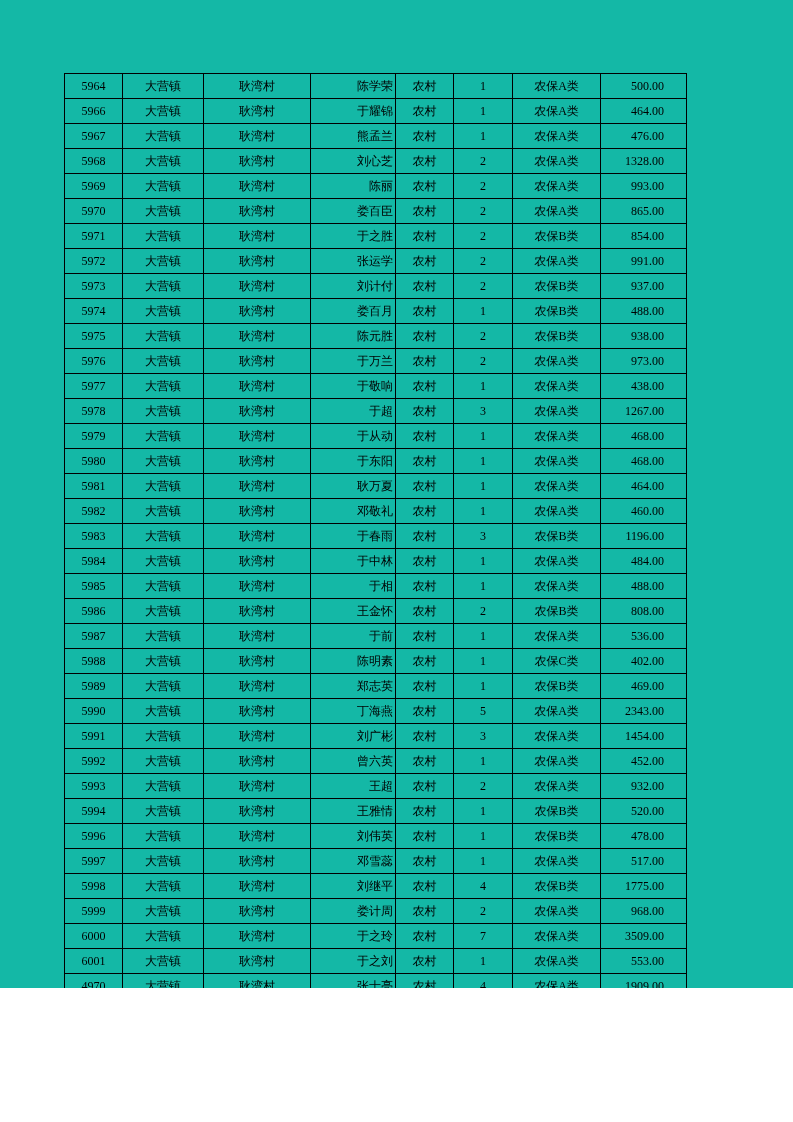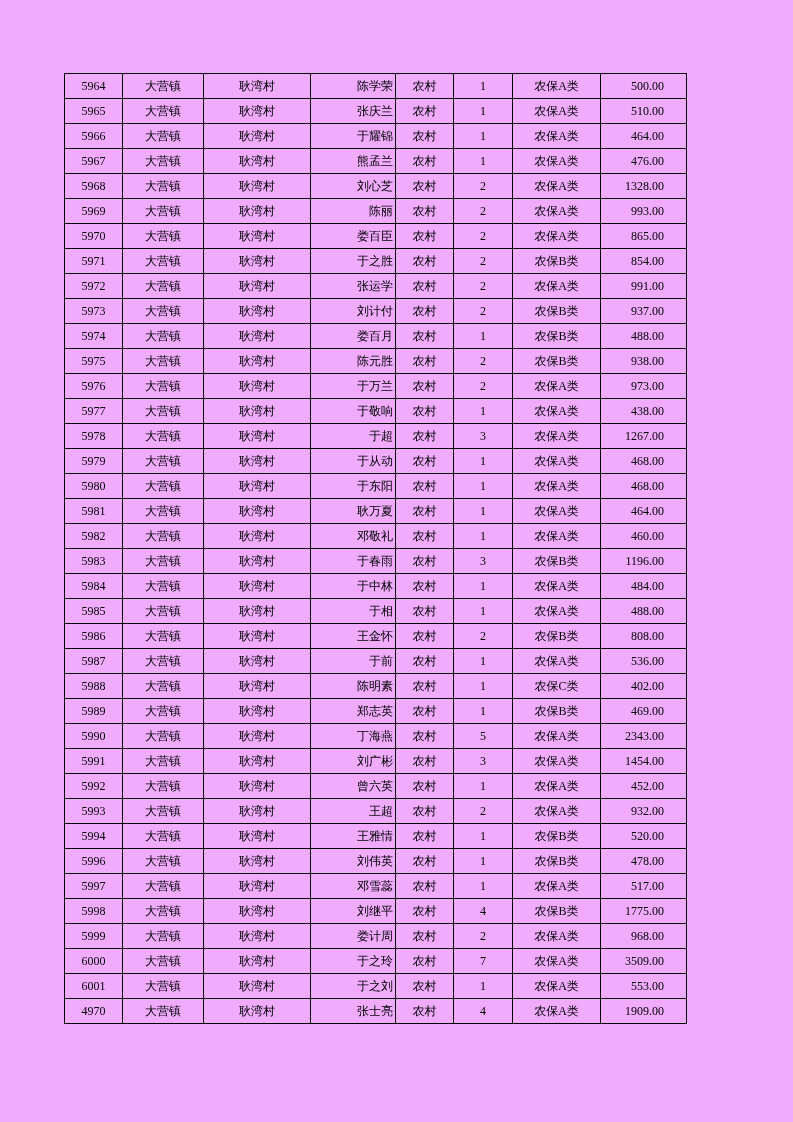--- a/index.html
+++ b/index.html
@@ -5,22 +5,22 @@
   * { margin: 0; padding: 0; box-sizing: border-box; }
   html, body {
     width: 793px;
     height: 1122px;
     background: #ffffff;
     font-family: "Liberation Serif", "DejaVu Serif", serif;
   }
   .page {
     position: relative;
     width: 793px;
-    height: 1122px;
-    background: #f0abfc;
+    height: 988px;
+    background: #14b8a6;
     overflow: hidden;
   }
   table.data-table {
     position: absolute;
     top: 73px;
     left: 64px;
     width: 622px;
     border-collapse: collapse;
     table-layout: fixed;
   }
@@ -54,30 +54,20 @@
           <td class="col-id">5964</td>
           <td class="col-town">大营镇</td>
           <td class="col-village">耿湾村</td>
           <td class="col-name">陈学荣</td>
           <td class="col-cat">农村</td>
           <td class="col-count">1</td>
           <td class="col-type">农保A类</td>
           <td class="col-amount">500.00</td>
         </tr>
         <tr>
-          <td class="col-id">5965</td>
-          <td class="col-town">大营镇</td>
-          <td class="col-village">耿湾村</td>
-          <td class="col-name">张庆兰</td>
-          <td class="col-cat">农村</td>
-          <td class="col-count">1</td>
-          <td class="col-type">农保A类</td>
-          <td class="col-amount">510.00</td>
-        </tr>
-        <tr>
           <td class="col-id">5966</td>
           <td class="col-town">大营镇</td>
           <td class="col-village">耿湾村</td>
           <td class="col-name">于耀锦</td>
           <td class="col-cat">农村</td>
           <td class="col-count">1</td>
           <td class="col-type">农保A类</td>
           <td class="col-amount">464.00</td>
         </tr>
         <tr>

